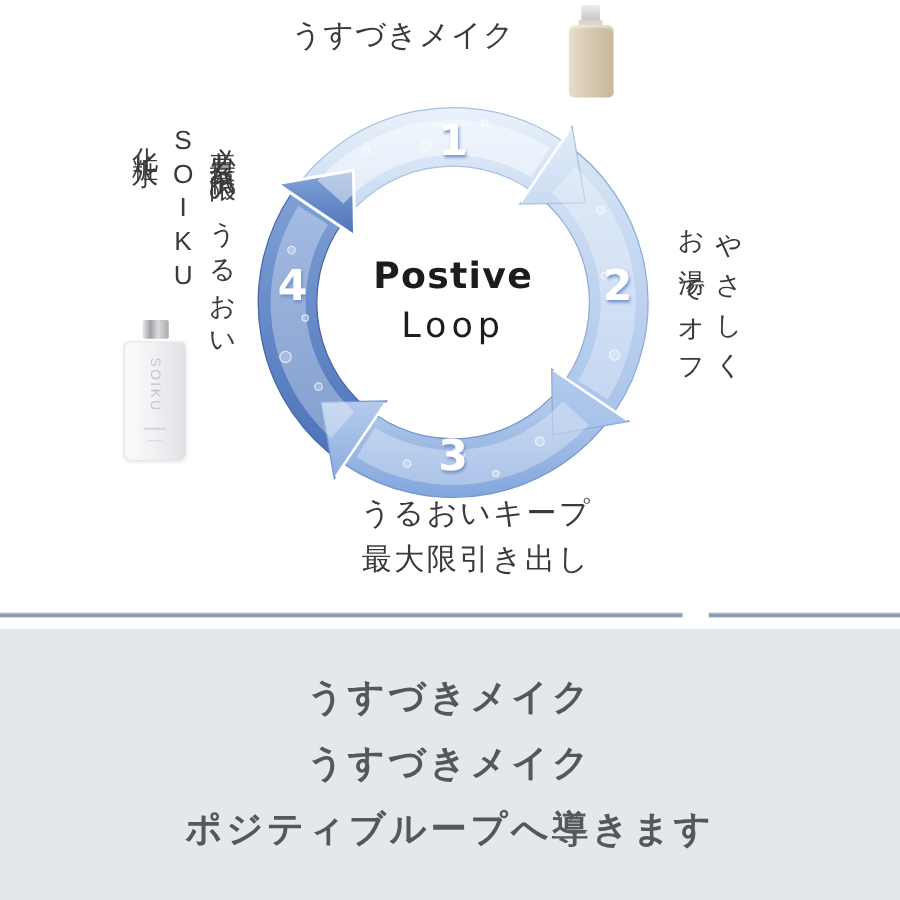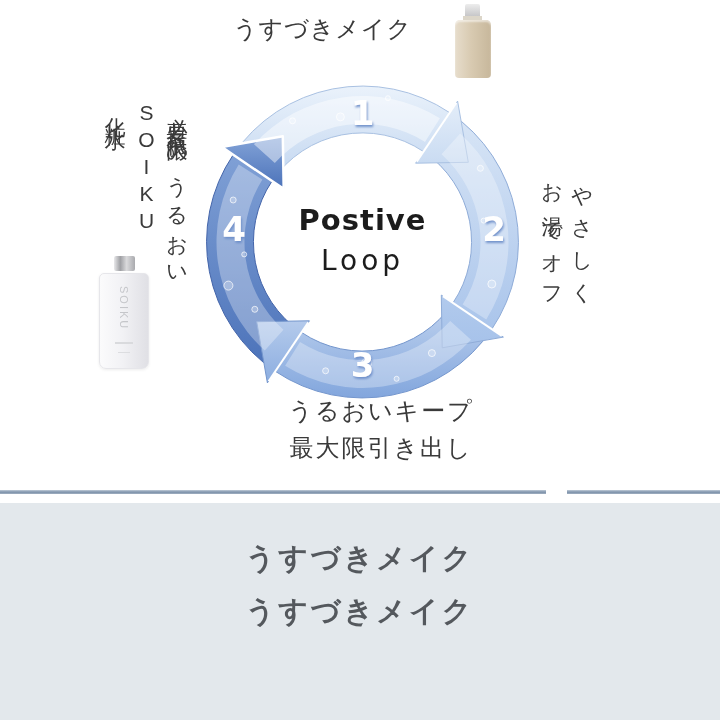--- a/index.html
+++ b/index.html
@@ -170,16 +170,17 @@
     </div>
   </div>
 
   <div class="divider divider-left"></div>
   <div class="divider divider-right"></div>
 
   <div class="bottom-panel">
     <div class="msg">
       <div>うすづきメイク</div>
       <div>うすづきメイク</div>
+      <div>ポジティブループへ導きます</div>
     </div>
   </div>
 
 </div>
 
 </body></html>

